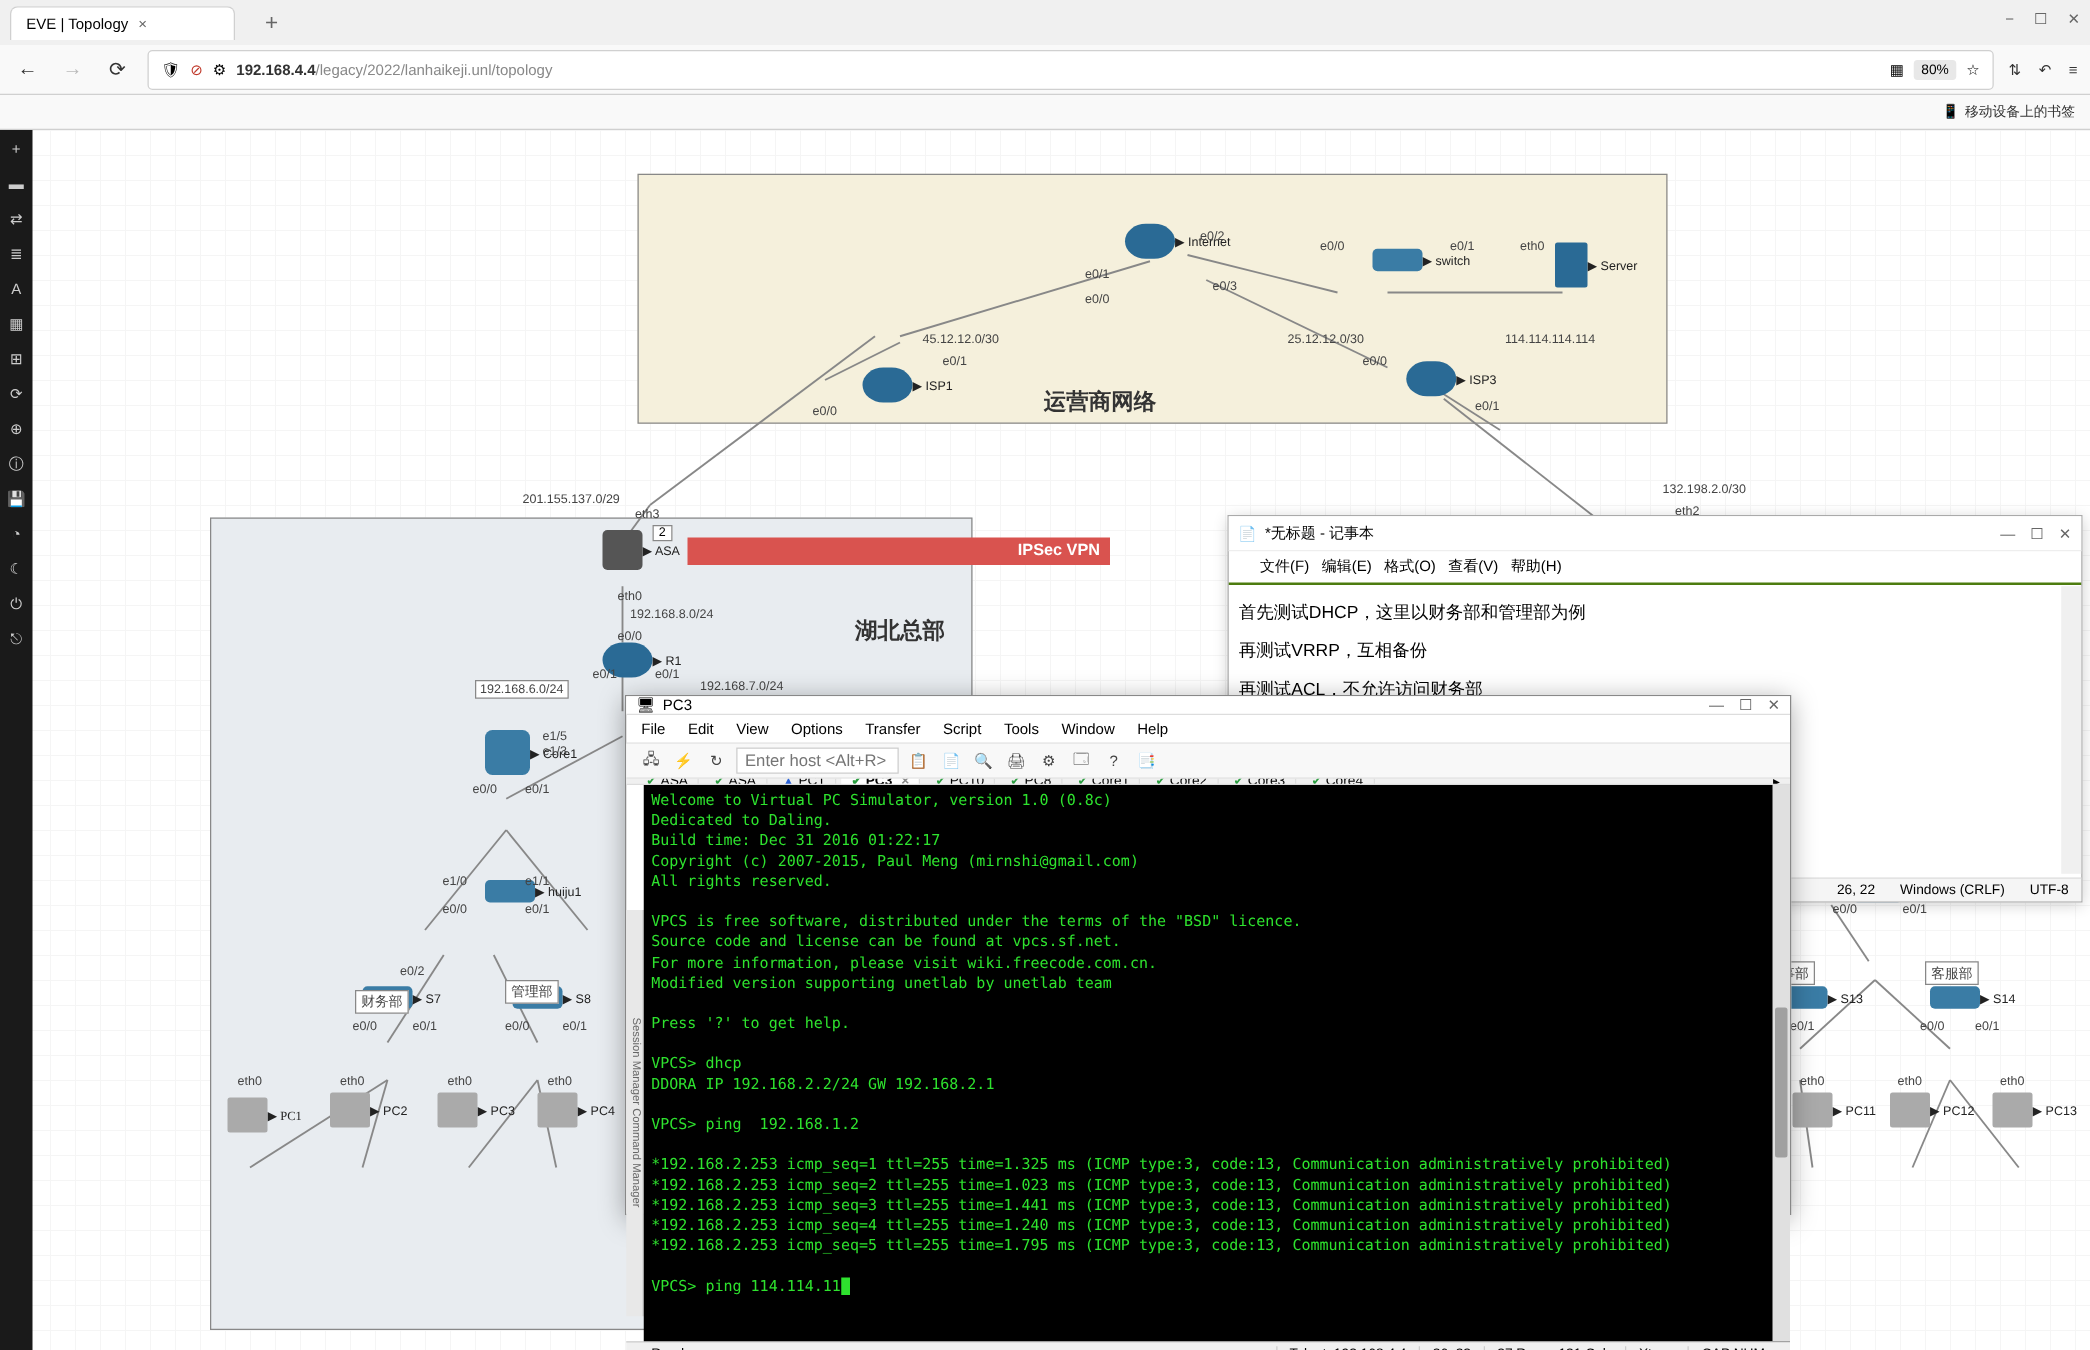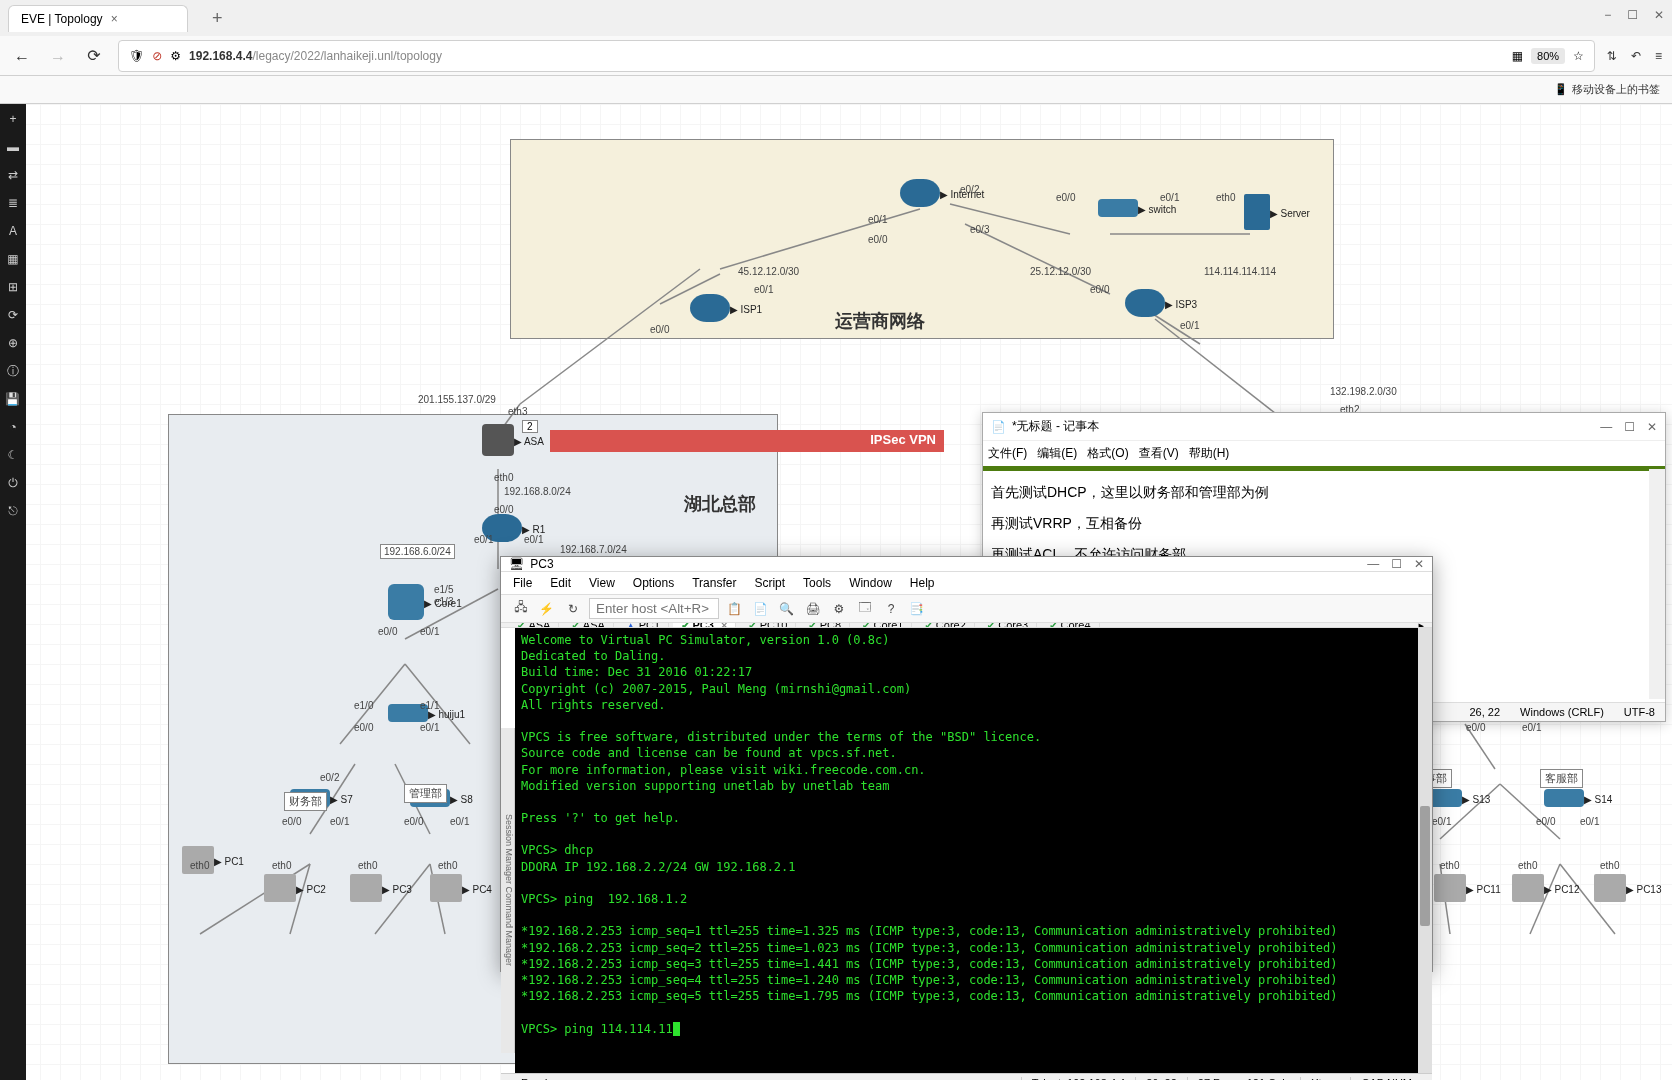--- a/index.html
+++ b/index.html
@@ -29,21 +29,21 @@
 
 
 .eve-toolbar { position: absolute; left: 0; top: 0; width: 26px; bottom: 0; background: #1a1a1a; display: flex; flex-direction: column; align-items: center; padding: 6px 0; gap: 10px; }
 .eve-tool { width: 18px; height: 18px; color: #ccc; display: flex; align-items: center; justify-content: center; cursor: pointer; font-size: 12px; }
 
 
 .topo-box { position: absolute; border: 1px solid #888; }
 .net-provider { left: 510px; top: 35px; width: 824px; height: 200px; background: #f5f0dc; }
 .hubei-hq { left: 168px; top: 310px; width: 610px; height: 650px; background: #e8ecf0; }
 .net-label { position: absolute; font-size: 18px; font-weight: bold; color: #333; }
-.vpn-bar { position: absolute; left: 550px; top: 326px; width: 394px; height: 22px; background: #d9534f; color: #fff; text-align: right; padding: 2px 8px; font-size: 13px; font-weight: bold; }
+.vpn-bar { position: absolute; left: 550px; top: 326px; width: 338px; height: 22px; background: #d9534f; color: #fff; text-align: right; padding: 2px 8px; font-size: 13px; font-weight: bold; }
 
 
 .device { position: absolute; display: flex; align-items: center; }
 .device-icon { width: 40px; height: 28px; background: #3a7ca5; border-radius: 8px; position: relative; }
 .device-icon.router { background: #2a6a95; border-radius: 50% / 60%; }
 .device-icon.switch { background: #3a7ca5; border-radius: 4px; height: 18px; }
 .device-icon.pc { width: 32px; height: 28px; background: #aaa; border-radius: 2px; }
 .device-icon.server { width: 26px; height: 36px; background: #2a6a95; border-radius: 2px; }
 .device-icon.asa { width: 32px; height: 32px; background: #555; border-radius: 4px; }
 .device-icon.core { background: #3a7ca5; border-radius: 6px; width: 36px; height: 36px; }
@@ -52,21 +52,21 @@
 
 
 svg.links { position: absolute; top: 0; left: 0; width: 100%; height: 100%; pointer-events: none; }
 svg.links line { stroke: #888; stroke-width: 1.5; }
 
 
 .notepad { position: absolute; left: 982px; top: 308px; width: 684px; height: 310px; background: #fff; border: 1px solid #aaa; box-shadow: 0 2px 12px rgba(0,0,0,0.2); display: flex; flex-direction: column; }
 .notepad-title { display: flex; align-items: center; height: 28px; padding: 0 8px; background: #fff; border-bottom: 1px solid #eee; }
 .notepad-title .title-text { flex: 1; font-size: 12px; }
 .win-btns { display: flex; gap: 12px; color: #666; }
-.notepad-menu { display: flex; gap: 10px; padding: 4px 5px; font-size: 12px; border-bottom: 5px solid #4d7c0f; }
+.notepad-menu { display: flex; gap: 10px; padding: 4px 25px; font-size: 12px; border-bottom: 2px solid #4d7c0f; }
 .notepad-body { flex: 1; padding: 6px 8px; font-size: 14px; line-height: 2.2; overflow: hidden; position: relative; }
 .notepad-body .hl { background: #0078d7; color: #fff; }
 .notepad-status { display: flex; justify-content: flex-end; gap: 20px; padding: 3px 10px; font-size: 11px; border-top: 1px solid #ddd; background: #f5f5f5; }
 .notepad-scroll { position: absolute; right: 0; top: 56px; bottom: 22px; width: 16px; background: #f0f0f0; }
 
 
 .terminal { position: absolute; left: 500px; top: 452px; width: 933px; height: 416px; background: #fff; border: 1px solid #888; box-shadow: 0 4px 20px rgba(0,0,0,0.35); display: flex; flex-direction: column; }
 .term-title { display: flex; align-items: center; height: 24px; padding: 0 8px; background: #fff; border-bottom: 1px solid #ddd; }
 .term-title .title-text { flex: 1; font-size: 12px; display: flex; align-items: center; gap: 6px; }
 .term-menu { display: flex; gap: 18px; padding: 4px 12px; font-size: 12px; border-bottom: 1px solid #ddd; }
@@ -229,21 +229,21 @@
       <div class="device-lbl">▶ <span>huiju1</span></div>
     </div>
   <div class="device" style="left:290px; top:685px;">
       <div class="device-icon switch"></div>
       <div class="device-lbl">▶ <span>S7</span></div>
     </div>
   <div class="device" style="left:410px; top:685px;">
       <div class="device-icon switch"></div>
       <div class="device-lbl">▶ <span>S8</span></div>
     </div>
-  <div class="device" style="left:182px; top:742px;">
+  <div class="device" style="left:182px; top:774px;font-family:Liberation Serif, serif;">
       <div class="device-icon pc"></div>
       <div class="device-lbl">▶ <span>PC1</span></div>
     </div>
   <div class="device" style="left:264px; top:770px;">
       <div class="device-icon pc"></div>
       <div class="device-lbl">▶ <span>PC2</span></div>
     </div>
   <div class="device" style="left:350px; top:770px;">
       <div class="device-icon pc"></div>
       <div class="device-lbl">▶ <span>PC3</span></div>

